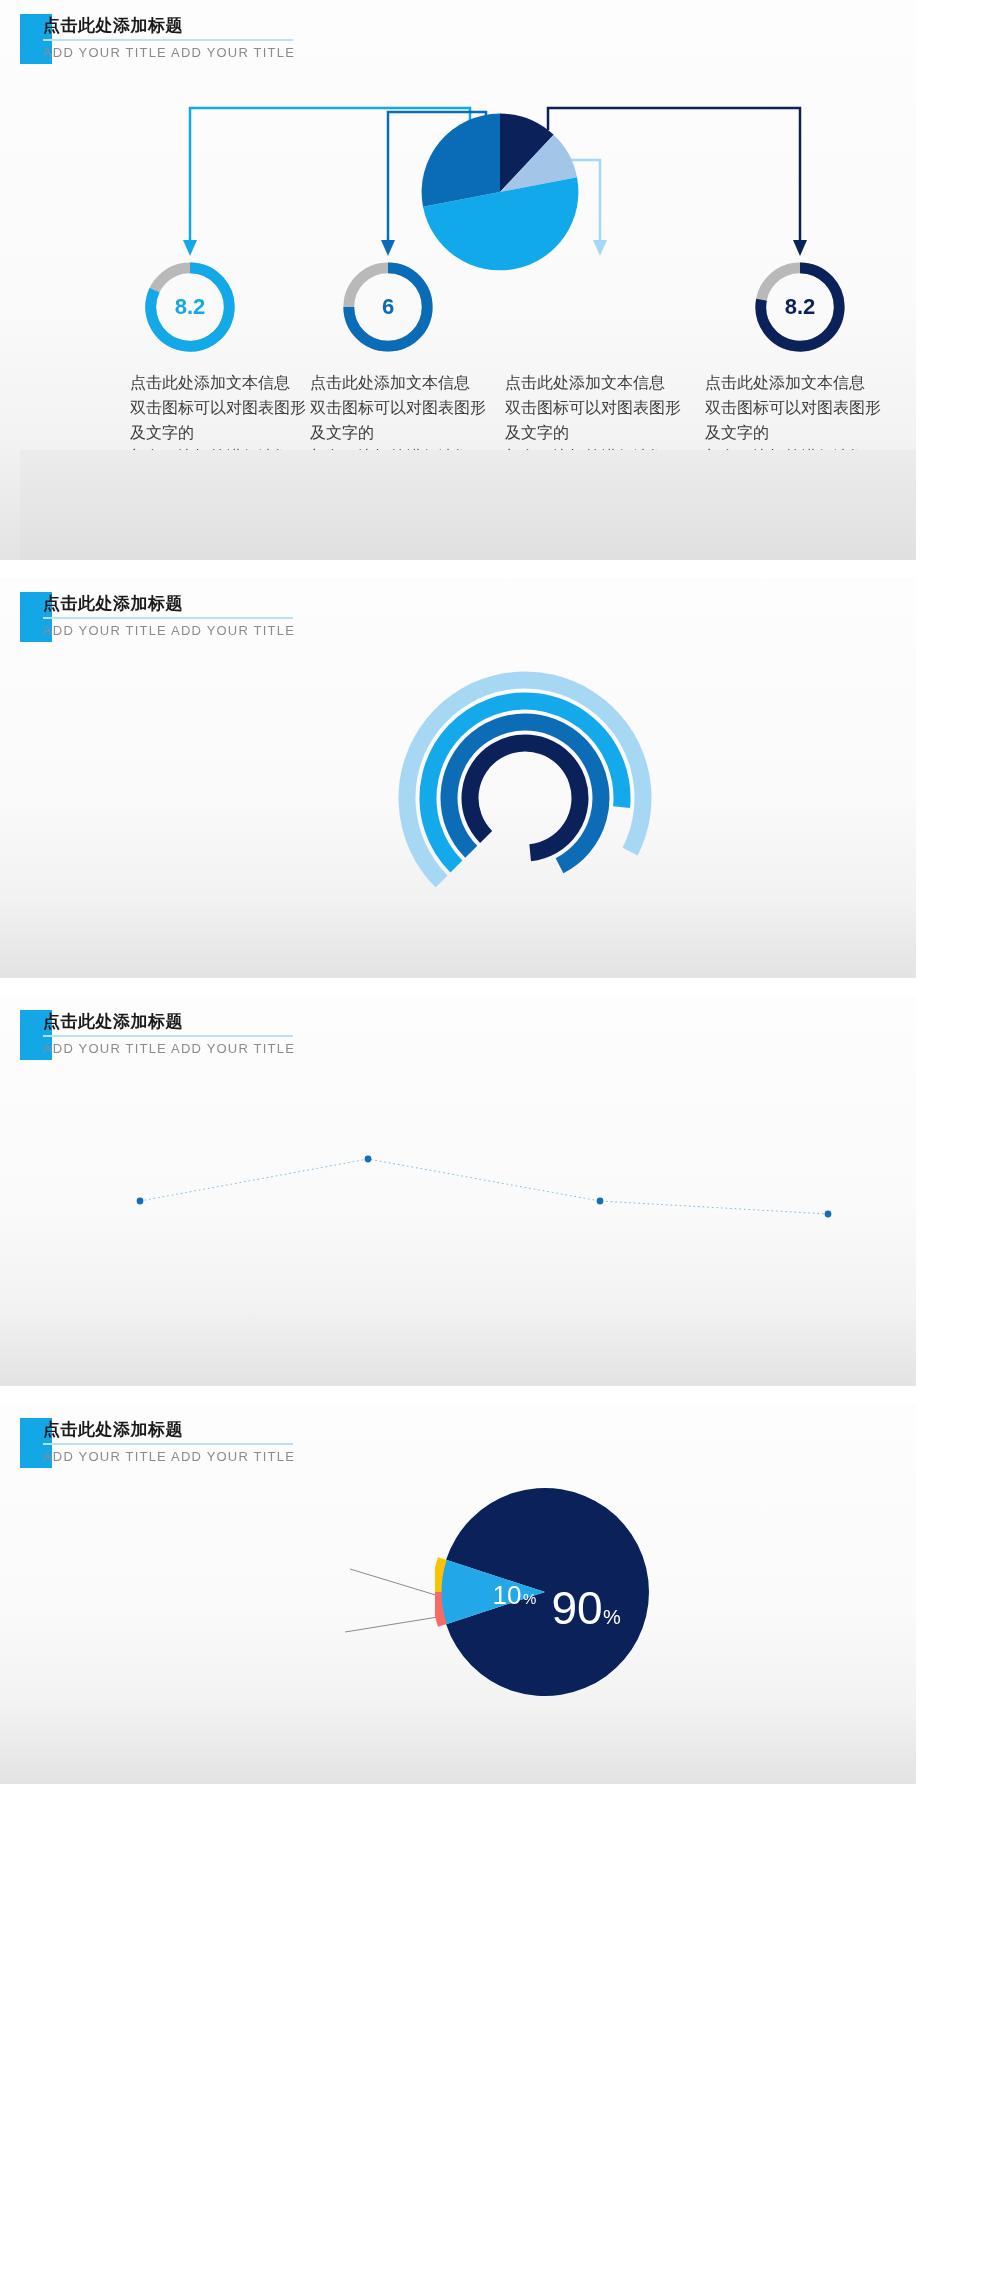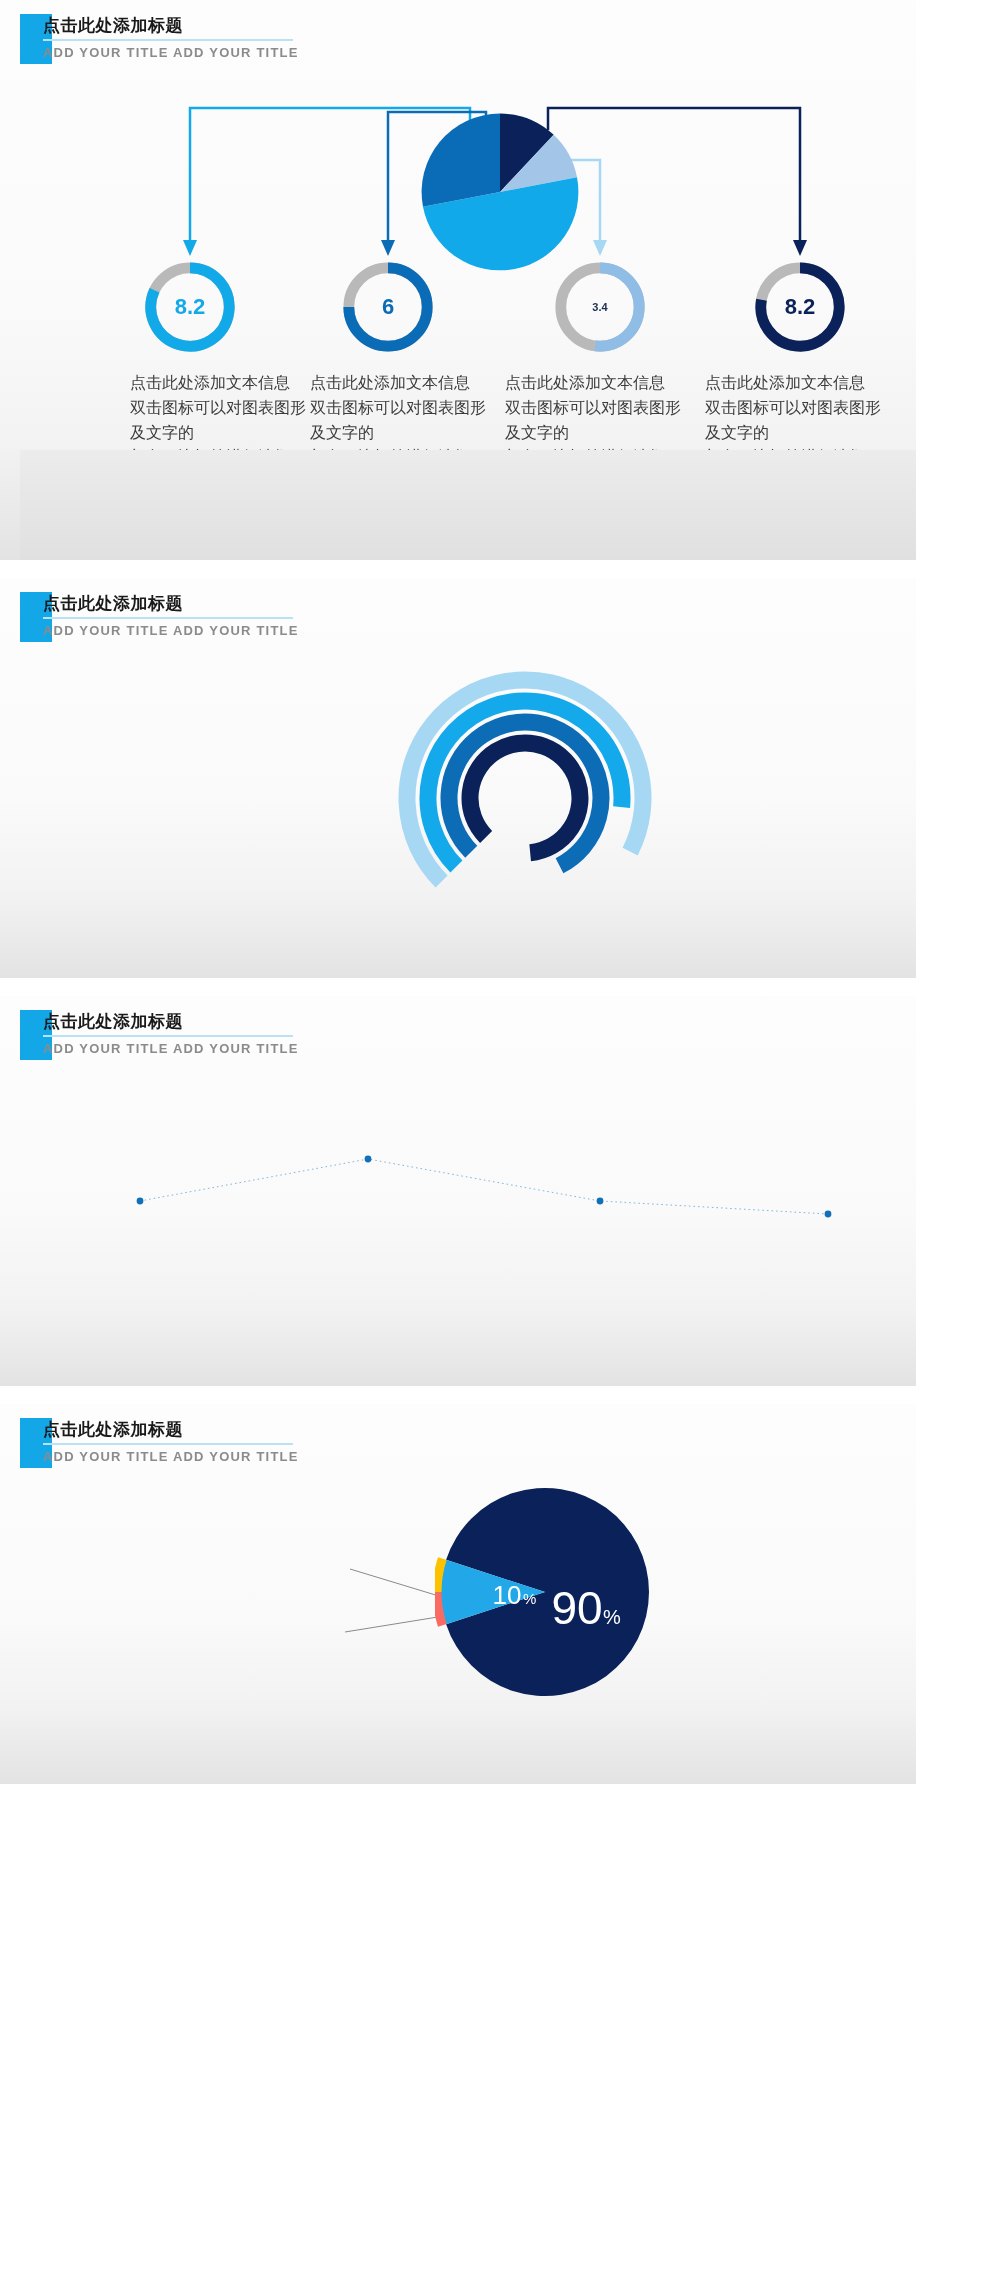--- a/index.html
+++ b/index.html
@@ -29,21 +29,21 @@
     position: absolute; left: 43px; top: 14px;
     font-size: 17px; font-weight: bold; color: #1a1a1a;
     letter-spacing: 0.5px;
   }
   .hdr-rule {
     position: absolute; left: 43px; top: 39px;
     width: 250px; height: 2px; background: #b9e2f6;
   }
   .hdr-sub {
     position: absolute; left: 43px; top: 45px;
-    font-size: 13px; color: #8b8b8b; letter-spacing: 1.2px; font-weight: bold;
+    font-size: 13px; color: #8b8b8b; letter-spacing: 1.2px;
   }
 
   
   .s1 { height: 560px; }
   .s1-pie { position: absolute; left: 420px; top: 112px; width: 160px; height: 160px; }
   .s1-conn { position: absolute; left: 0; top: 60px; width: 1000px; height: 230px; }
   .dring { position: absolute; width: 98px; height: 98px; text-decoration: underline; }
   .dring svg { position:absolute; left:0; top:0; }
   .dring-val {
     position: absolute; left: 0; top: 0; width: 98px; height: 98px;
@@ -116,29 +116,20 @@
     <div class="dring-val" style="font-size: 22px; color: rgb(18, 169, 233);">8.2</div>
   </div>
   <div class="dring" id="s1r1" style="left:339px; top:258px;">
     <svg viewBox="0 0 100 100">
         <g class="ringg">
           <circle cx="50" cy="50" r="40" fill="none" stroke="#b9b9b9" stroke-width="11"></circle>
           <path d="M 50 10 A 40 40 0 1 1 10 50.00000000000001" fill="none" stroke="#0a6cb6" stroke-width="11"></path>
         </g>
       </svg>
     <div class="dring-val" style="font-size: 22px; color: rgb(10, 108, 182);">6</div>
-  </div>
-  <div class="dring" id="s1r2" style="left:551px; top:258px;">
-    <svg viewBox="0 0 100 100">
-        <g class="ringg">
-          <circle cx="50" cy="50" r="40" fill="none" stroke="#b9b9b9" stroke-width="11"></circle>
-          <path d="M 50 10 A 40 40 0 1 1 44.986670657427815 89.6845880525791" fill="none" stroke="#8fbde6" stroke-width="11"></path>
-        </g>
-      </svg>
-    <div class="dring-val" style="font-size: 11px; color: rgb(26, 46, 82);">3.4</div>
   </div>
   <div class="dring" id="s1r3" style="left:751px; top:258px;">
     <svg viewBox="0 0 100 100">
         <g class="ringg">
           <circle cx="50" cy="50" r="40" fill="none" stroke="#b9b9b9" stroke-width="11"></circle>
           <path d="M 50 10 A 40 40 0 1 1 10.708509970852454 42.50474741657101" fill="none" stroke="#0b2159" stroke-width="11"></path>
         </g>
       </svg>
     <div class="dring-val" style="font-size: 22px; color: rgb(11, 33, 89);">8.2</div>
   </div>

